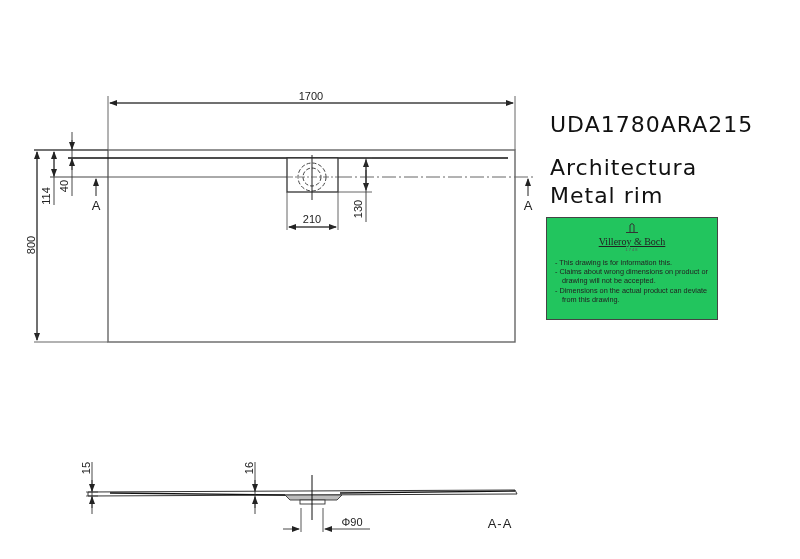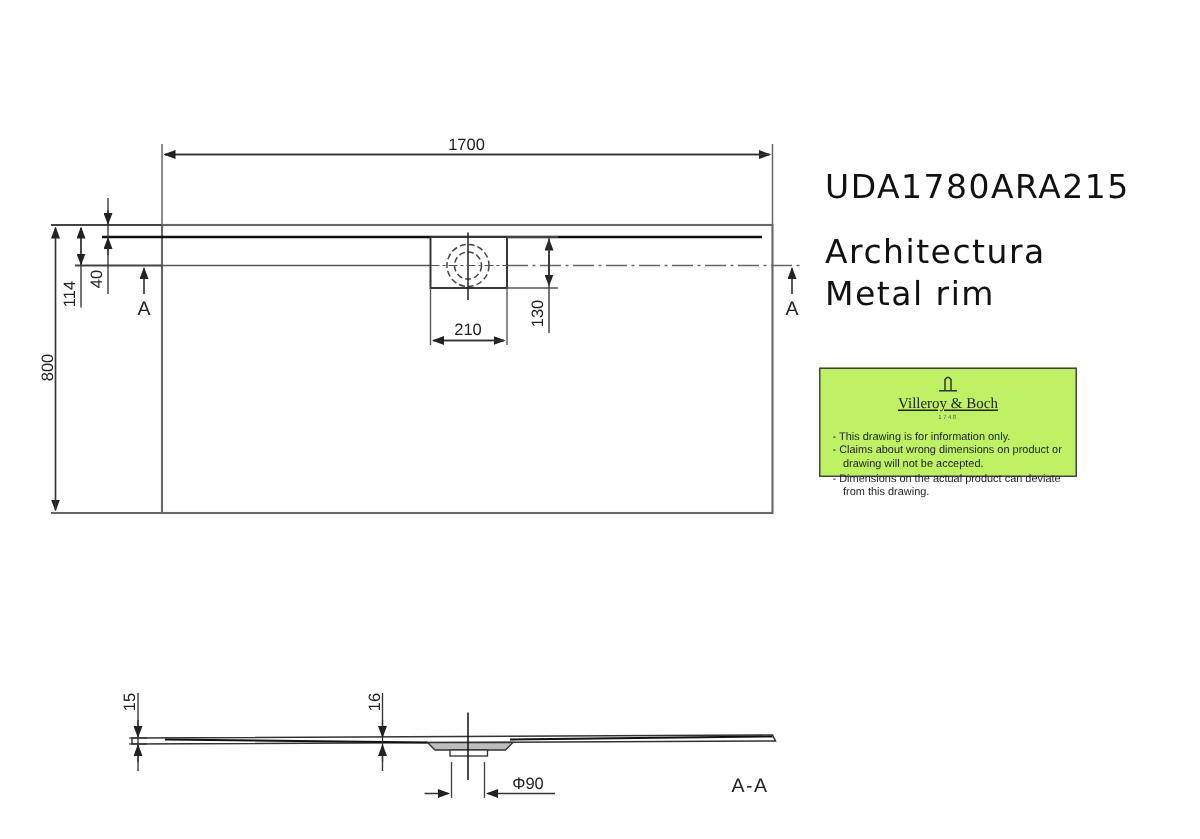--- a/index.html
+++ b/index.html
@@ -1,20 +1,20 @@
 <!DOCTYPE html>
 <html><head>
 <meta charset="utf-8">
 <style>
   html,body{margin:0;padding:0;background:#fff;}
   body{width:800px;height:559px;position:relative;overflow:hidden;font-family:"Liberation Sans",sans-serif;}
   svg{position:absolute;left:0;top:0;}
   .t{font-family:"DejaVu Sans",sans-serif;fill:#111;}
   .dim{font-family:"Liberation Sans",sans-serif;fill:#222;font-size:11px;}
-  .info-box{position:absolute;left:546px;top:217px;width:172px;height:73px;border:1.5px solid #444;background:#bef264;box-sizing:border-box;margin-top:28px;}
+  .info-box{position:absolute;left:546px;top:217px;width:172px;height:103px;border:1.5px solid #444;background:#22c55e;box-sizing:border-box;}
   .logo{position:absolute;left:0;right:0;top:4px;text-align:center;}
   .logo-mark{display:block;margin:0 auto;width:14px;height:12px;}
   .brand{font-family:"Liberation Serif",serif;font-size:10px;color:#222;display:block;margin-top:2px;text-decoration:underline;}
   .year{font-size:4px;color:#555;display:block;letter-spacing:1px;}
   .notes{position:absolute;left:8px;top:40px;right:4px;font-size:7.3px;line-height:9.2px;color:#222;margin:0;padding:0;list-style:none;}
   .notes li{padding-left:7px;text-indent:-7px;}
 </style>
 </head>
 <body>
 
@@ -124,17 +124,17 @@
 <div class="info-box">
   <div class="logo">
     <svg class="logo-mark" viewBox="0 0 14 12" style="position:static;">
       <path d="M5,10 L5,3 Q7,0 9,3 L9,10" stroke="#333" fill="none" stroke-width="1"></path>
       <line x1="1" y1="10.5" x2="13" y2="10.5" stroke="#333" stroke-width="1"></line>
     </svg>
     <span class="brand">Villeroy &amp; Boch</span>
     <span class="year">1748</span>
   </div>
   <ul class="notes">
-    <li>- This drawing is for information only.</li>
+    <li>- This drawing is for information this.</li>
     <li>- Claims about wrong dimensions on product or drawing will not be accepted.</li>
     <li>- Dimensions on the actual product can deviate from this drawing.</li>
   </ul>
 </div>
 
 </body></html>

